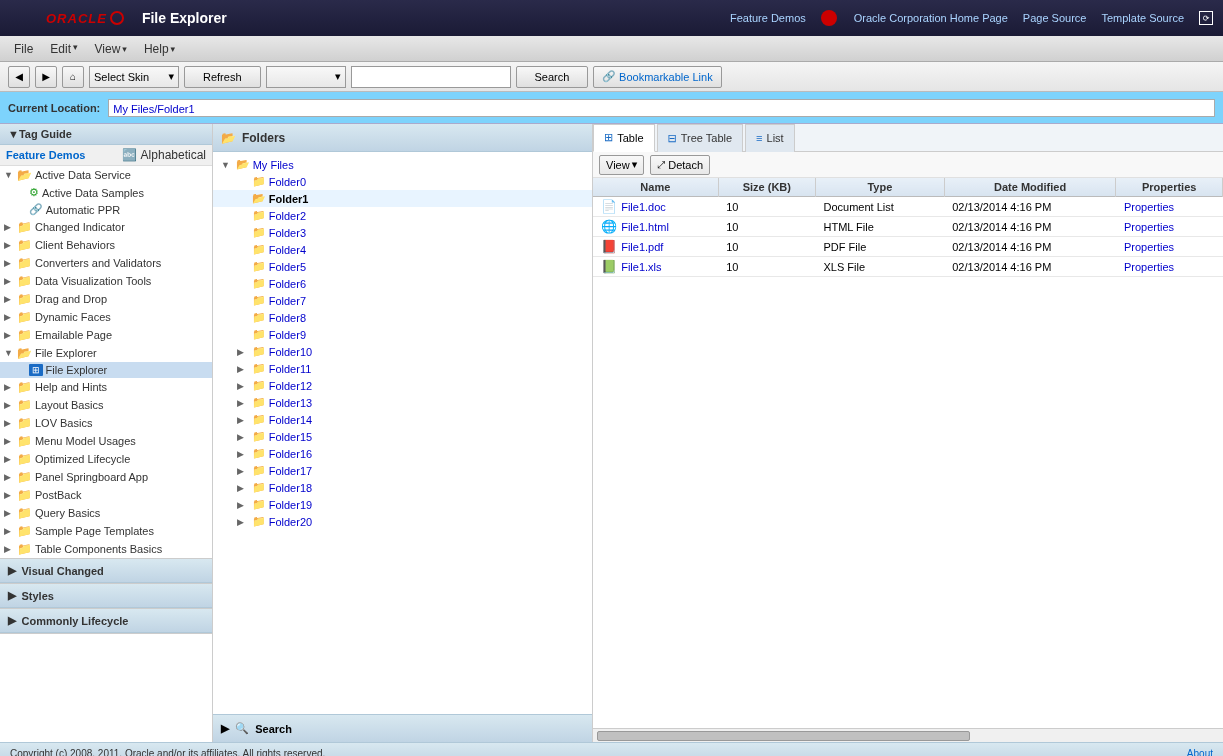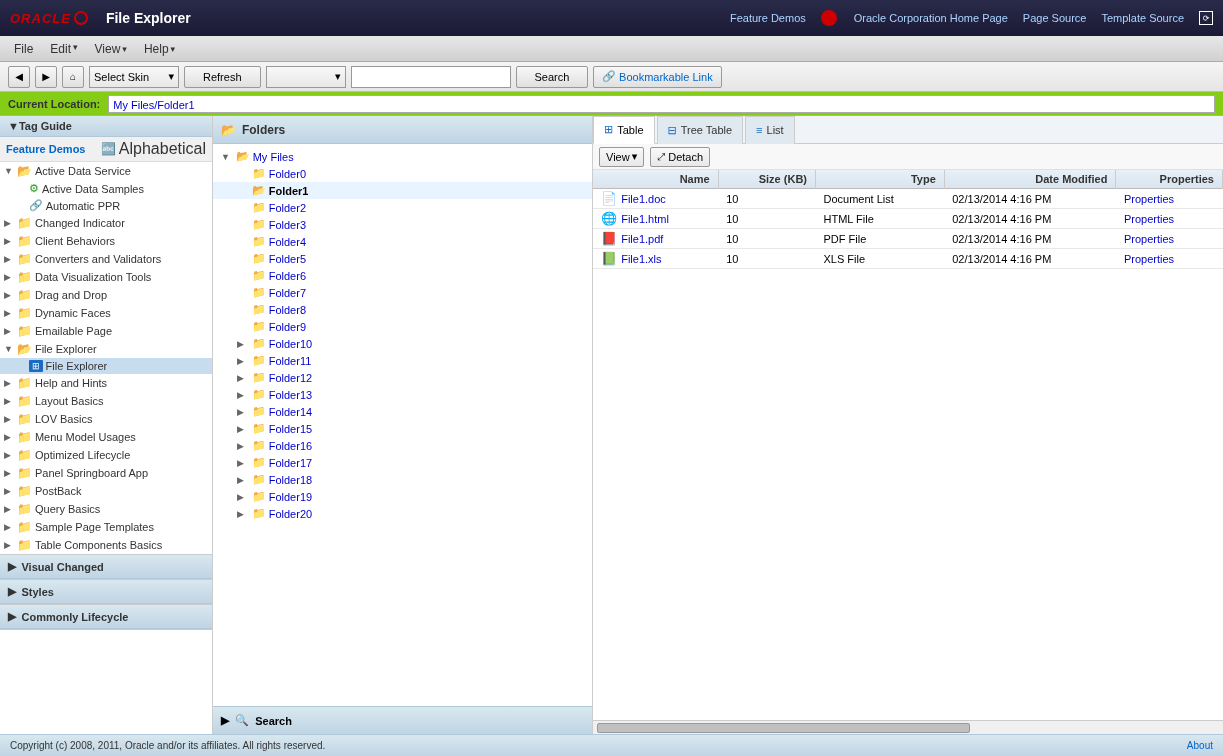--- a/index.html
+++ b/index.html
@@ -12,20 +12,21 @@
       height: 36px;
       display: flex;
       align-items: center;
       padding: 0 10px;
       color: white;
     }
     #oracle-logo {
       display: flex;
       align-items: center;
       margin-right: 10px;
+      margin-left: 36px;
     }
     .oracle-text {
       color: #cc0000;
       font-weight: bold;
       font-size: 13px;
       font-style: italic;
       letter-spacing: 1px;
     }
     .oracle-box {
       border: 2px solid #cc0000;
@@ -152,23 +153,23 @@
       font-size: 11px;
       display: flex;
       align-items: center;
       gap: 3px;
       color: #0066cc;
       text-decoration: none;
     }
 
     
     #location-bar {
-      background: #84cc16;
+      background: #7dd3fc;
       border-bottom: 1px solid #aac;
-      height: 24px;
+      height: 32px;
       display: flex;
       align-items: center;
       padding: 0 8px;
       font-size: 11px;
     }
     #location-label {
       font-weight: bold;
       margin-right: 8px;
       color: #333;
     }
@@ -361,21 +362,21 @@
       width: 100%;
       border-collapse: collapse;
       font-size: 11px;
     }
     thead tr {
       background: linear-gradient(to bottom, #e8f0f8, #d8e4f0);
       border-bottom: 1px solid #bbb;
     }
     th {
       padding: 3px 8px;
-      text-align: right;
+      text-align: center;
       font-weight: bold;
       color: #333;
       border-right: 1px solid #ccc;
       white-space: nowrap;
       margin-top: 19px;
     }
     td {
       padding: 2px 8px;
       border-bottom: 1px solid #e8e8e8;
       white-space: nowrap;
@@ -512,21 +513,21 @@
     <div class="sidebar-section">
       <div class="sidebar-section-header">
         <span>▼</span>
         <span>Tag Guide</span>
       </div>
 
       <div style="display:flex;align-items:center;padding:3px 6px;background:#f0f0f0;border-bottom:1px solid #ddd;">
         <span style="color:#0066cc;font-size:11px;font-weight:bold;">Feature Demos</span>
         <span style="margin-left:auto;display:flex;align-items:center;gap:3px;">
           <span style="color:#cc6600;">🔤</span>
-          <span style="font-size:16px;color:#333;">Alphabetical</span>
+          <span style="font-size:12px;color:#333;">Alphabetical</span>
         </span>
       </div>
 
       <div id="sidebar-tree">
 
         <div class="tree-item level-0">
           <span class="expander">▼</span>
           <span class="folder-open-icon">📂</span>
           <span>Active Data Service</span>
         </div>

